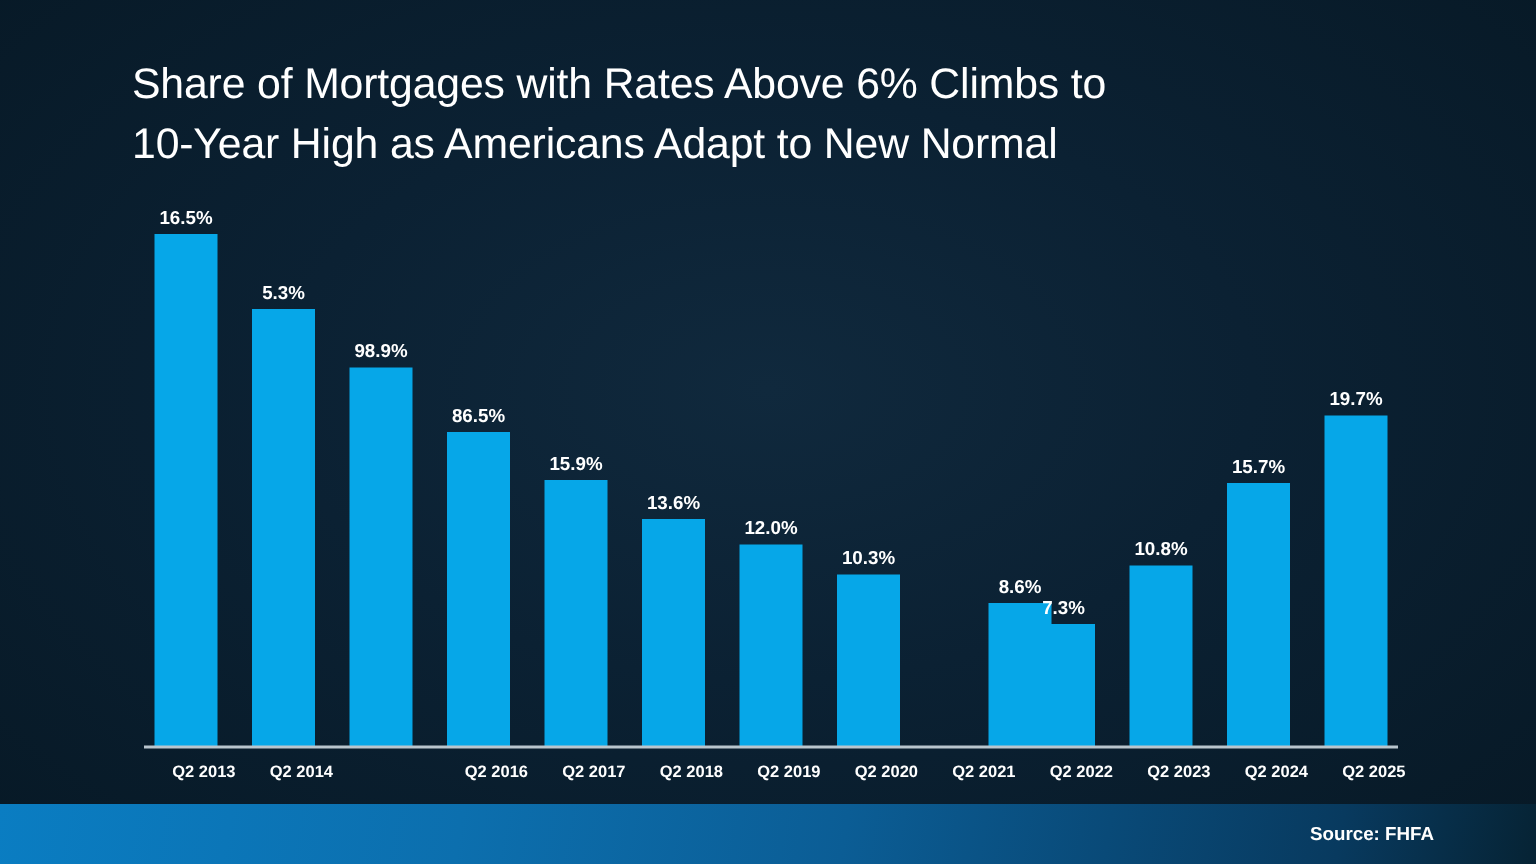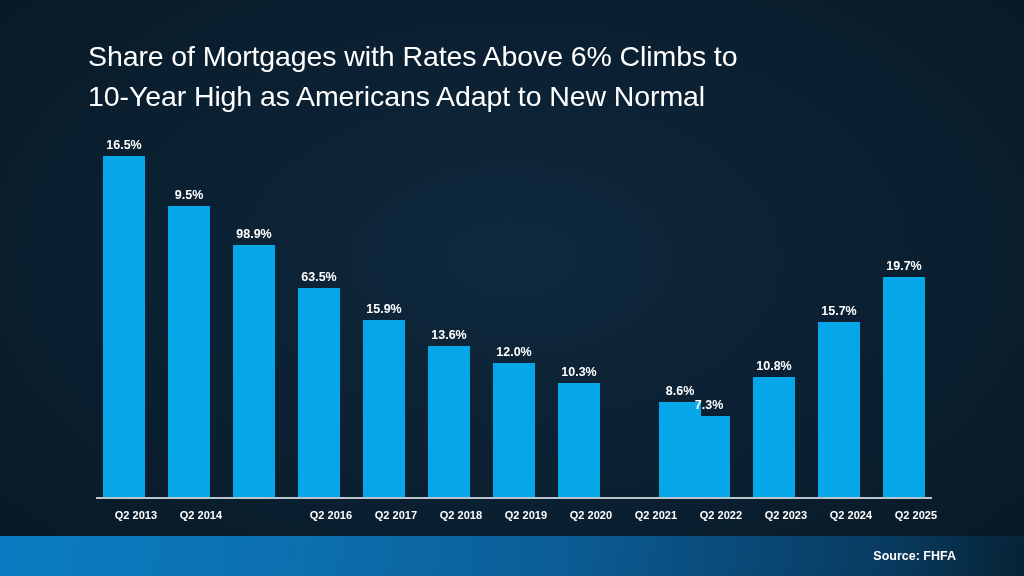--- a/index.html
+++ b/index.html
@@ -132,29 +132,29 @@
   </div>
 
   <div id="chart">
     <div id="plot">
         <div class="bar-slot" style="left: 0px;">
           <div class="bar" style="height: 342px; background: rgb(6, 167, 232);"></div>
           <div class="bar-label" style="bottom: 346px;">16.5%</div>
         </div>
         <div class="bar-slot" style="left: 65px;">
           <div class="bar" style="height: 292px; background: rgb(6, 167, 232);"></div>
-          <div class="bar-label" style="bottom: 296px;">9.5%</div>
+          <div class="bar-label" style="bottom: 296px;">5.3%</div>
         </div>
         <div class="bar-slot" style="left: 130px;">
           <div class="bar" style="height: 253px; background: rgb(6, 167, 232);"></div>
           <div class="bar-label" style="bottom: 257px;">98.9%</div>
         </div>
         <div class="bar-slot" style="left: 195px;">
           <div class="bar" style="height: 210px; background: rgb(6, 167, 232);"></div>
-          <div class="bar-label" style="bottom: 214px;">63.5%</div>
+          <div class="bar-label" style="bottom: 214px;">86.5%</div>
         </div>
         <div class="bar-slot" style="left: 260px;">
           <div class="bar" style="height: 178px; background: rgb(6, 167, 232);"></div>
           <div class="bar-label" style="bottom: 182px;">15.9%</div>
         </div>
         <div class="bar-slot" style="left: 325px;">
           <div class="bar" style="height: 152px; background: rgb(6, 167, 232);"></div>
           <div class="bar-label" style="bottom: 156px;">13.6%</div>
         </div>
         <div class="bar-slot" style="left: 390px;">

